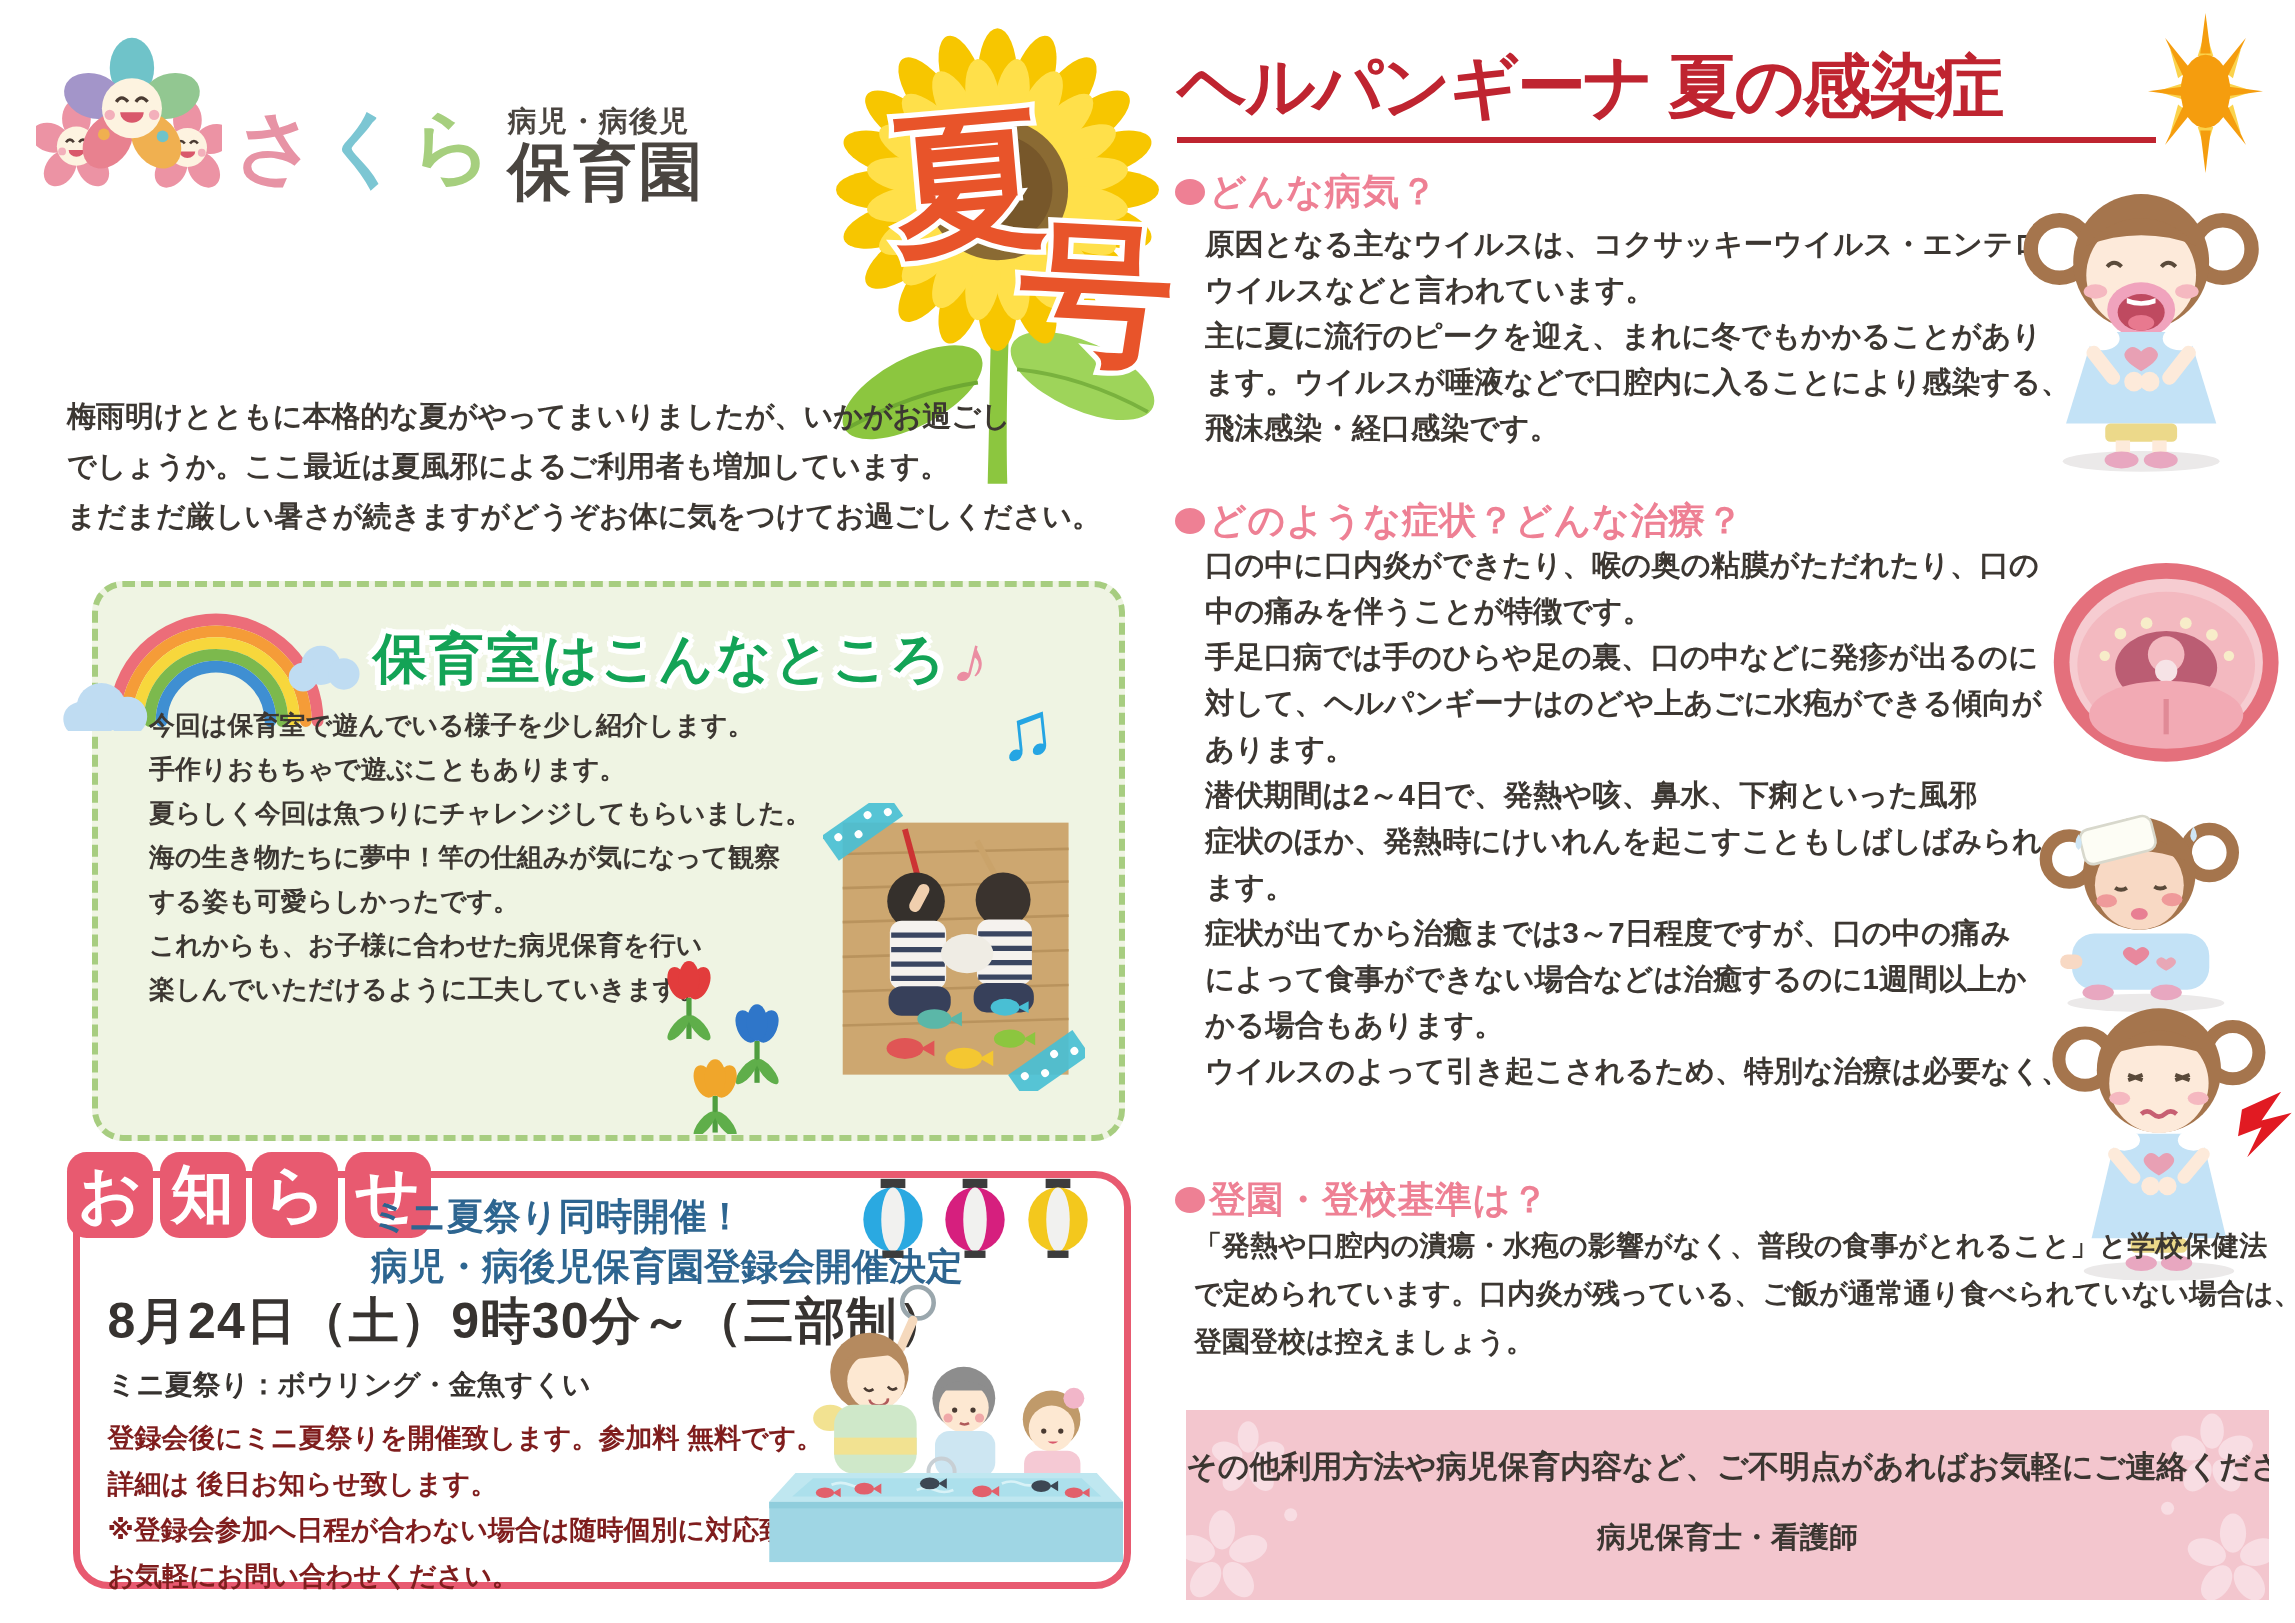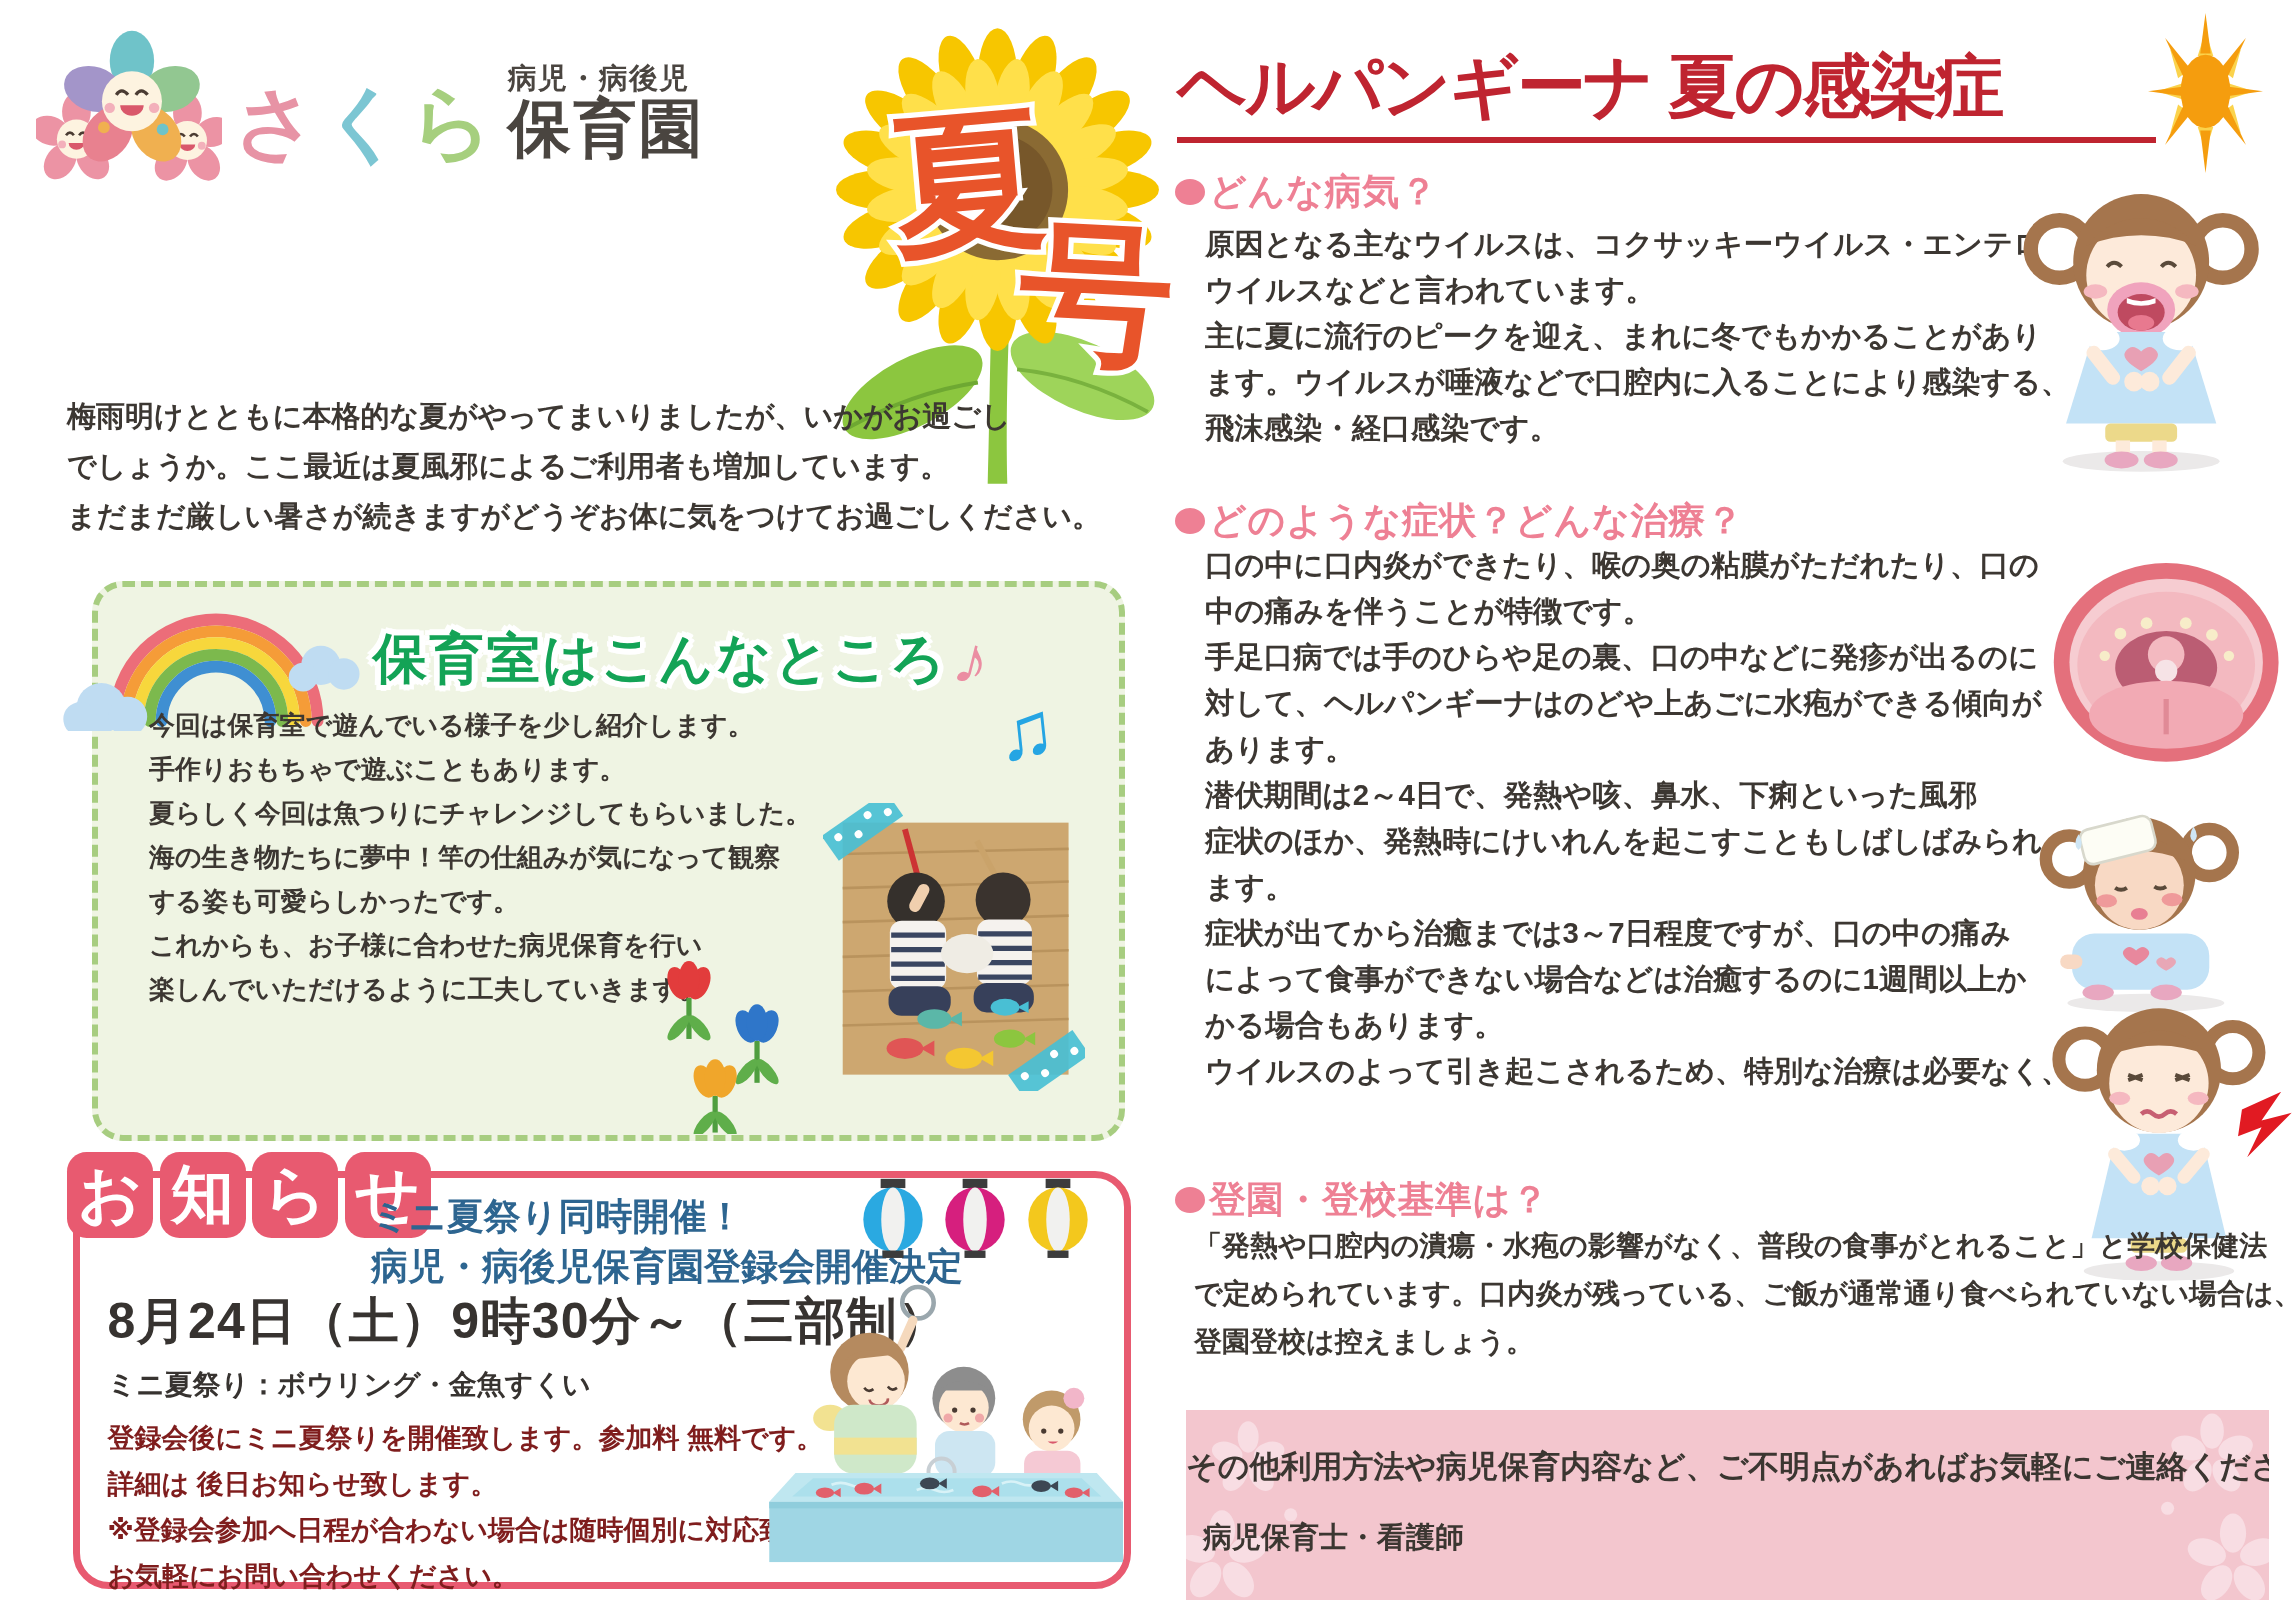--- a/index.html
+++ b/index.html
@@ -2,21 +2,21 @@
 <html lang="ja" style="font-size:10.5px"><head>
 <meta charset="utf-8">
 <style>
   html,body{margin:0;padding:0;background:#fff;}
   .page{position:relative;width:2295px;height:1623px;background:#ffffff;overflow:hidden;
         font-family:"Liberation Sans","DejaVu Sans",sans-serif;color:#3d3833;}
   .abs{position:absolute;}
   .nowrap{white-space:nowrap;}
 
   
-  .logo-row{left:36px;top:23px;display:flex;align-items:flex-start;}
+  .logo-row{left:36px;top:30px;display:flex;align-items:flex-end;}
   .logo-kana{font-size:82px;font-weight:bold;letter-spacing:3.9px;margin-left:11.8px;margin-top:46px;}
   .kana-0{color:#e793a5}.kana-1{color:#7cc6d3}.kana-2{color:#a6cf7e}
   .logo-names{margin-left:10.5px;margin-top:41px;line-height:1;}
   .logo-sub{font-size:29px;font-weight:bold;color:#4a4540;letter-spacing:1.3px;}
   .logo-org{font-size:63px;font-weight:900;color:#4a4540;margin-top:3.9px;letter-spacing:2.6px;}
   .main-title{left:46px;top:144px;font-size:162px;font-weight:900;color:#36322d;letter-spacing:-6.5px;}
   .intro{left:67px;top:391px;font-size:29px;line-height:50px;font-weight:600;color:#3c3732;z-index:3;}
 
   .sunflower-wrap{left:821px;top:26px;width:353px;height:458px;z-index:2;}
 
@@ -55,21 +55,21 @@
   .sec3-head{left:1175px;top:1175px;} .sec3-body{left:1194px;top:1222px;font-size:28px !important;}
   .sec-body{font-size:29.4px;line-height:46px;font-weight:600;color:#3c3732;}
   .sec3-body{line-height:48px;}
   .girl-cry{left:2019px;top:167px;}
   .mouth-ill{left:2047px;top:550px;}
   .girl-sick{left:2038px;top:795px;}
   .girl-pain{left:2051px;top:982px;}
 
   .footer-box{left:1186px;top:1410px;width:1083px;height:190px;background:#f3c6ce;overflow:hidden;}
   .footer-line1{left:0;top:36px;width:100%;text-align:center;font-size:31px;font-weight:800;color:#3b3631;}
-  .footer-line2{left:0;top:108px;width:100%;text-align:left;font-size:29px;font-weight:700;color:#3b3631;padding-left:17px;}
+  .footer-line2{left:0;top:108px;width:100%;text-align:center;font-size:29px;font-weight:700;color:#3b3631;}
 </style>
 </head>
 <body>
 
 <div class="page">
 
   <div class="abs logo-row">
     <svg width="186" height="173" viewBox="0 0 285 265">
 
       <g transform="translate(62,178)">

